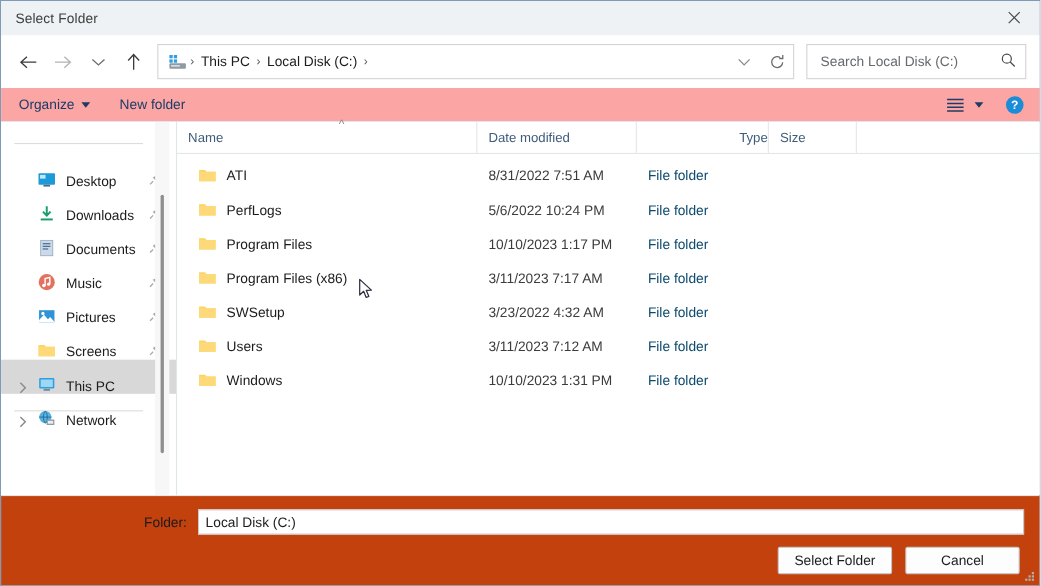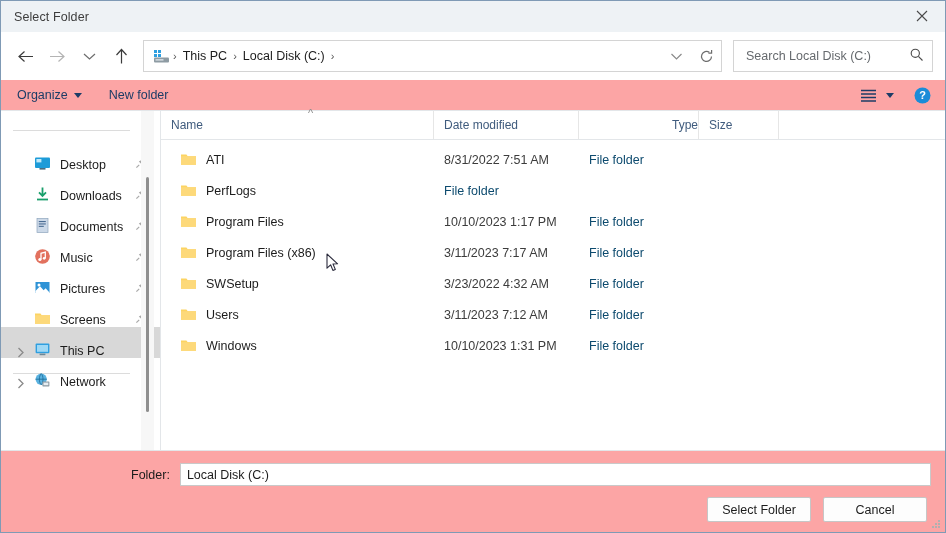--- a/index.html
+++ b/index.html
@@ -296,21 +296,21 @@
   .cell.r-date { flex: 0 0 145px; color: #3c3c3c;}
   .cell.r-type { flex: 0 0 120px; color: #0c4a6e;}
   .cell.r-size { flex: 0 0 80px; }
 
   .folder-ico { flex: 0 0 17px; display:flex; }
 
   
   #footer {
     flex: 0 0 auto;
     border-top: 1px solid #e3e6e9;
-    background: #fca5a5;
+    background: #c2410c;
     padding: 12px 14px 10px 14px;
     box-sizing: border-box;
     position: relative;
   }
   #folder-row {
     display: flex;
     align-items: center;
     margin-bottom: 11px;
   }
   #folder-label {
@@ -631,20 +631,21 @@
           <div class="row">
             <div class="cell r-name">
               <span class="folder-ico">
                 <svg width="17" height="17" viewBox="0 0 17 17">
                   <path d="M1 3.6 L6.4 3.6 L7.8 5.2 L16 5.2 L16 13.8 L1 13.8 Z" fill="#fcd462"></path>
                   <path d="M1 5.2 L16 5.2 L16 13.8 L1 13.8 Z" fill="#fdd97a"></path>
                 </svg>
               </span>
               <span>PerfLogs</span>
             </div>
+            <div class="cell r-date">5/6/2022 10:24 PM</div>
             <div class="cell r-type">File folder</div>
             <div class="cell r-size"></div>
           </div>
           <div class="row">
             <div class="cell r-name">
               <span class="folder-ico">
                 <svg width="17" height="17" viewBox="0 0 17 17">
                   <path d="M1 3.6 L6.4 3.6 L7.8 5.2 L16 5.2 L16 13.8 L1 13.8 Z" fill="#fcd462"></path>
                   <path d="M1 5.2 L16 5.2 L16 13.8 L1 13.8 Z" fill="#fdd97a"></path>
                 </svg>

